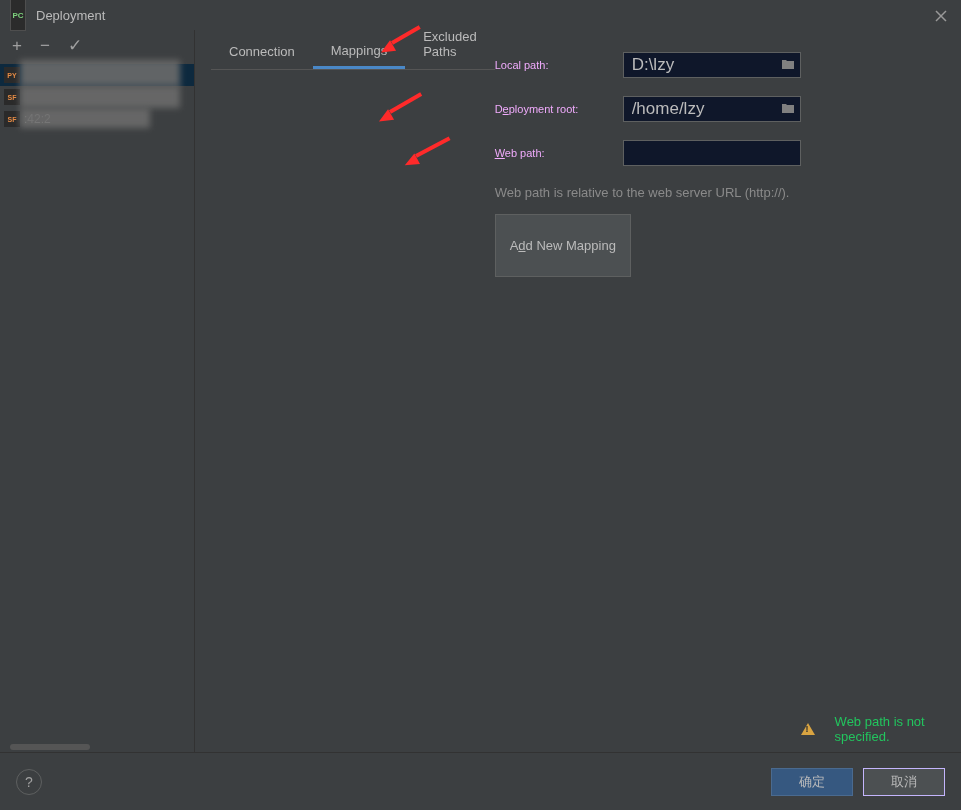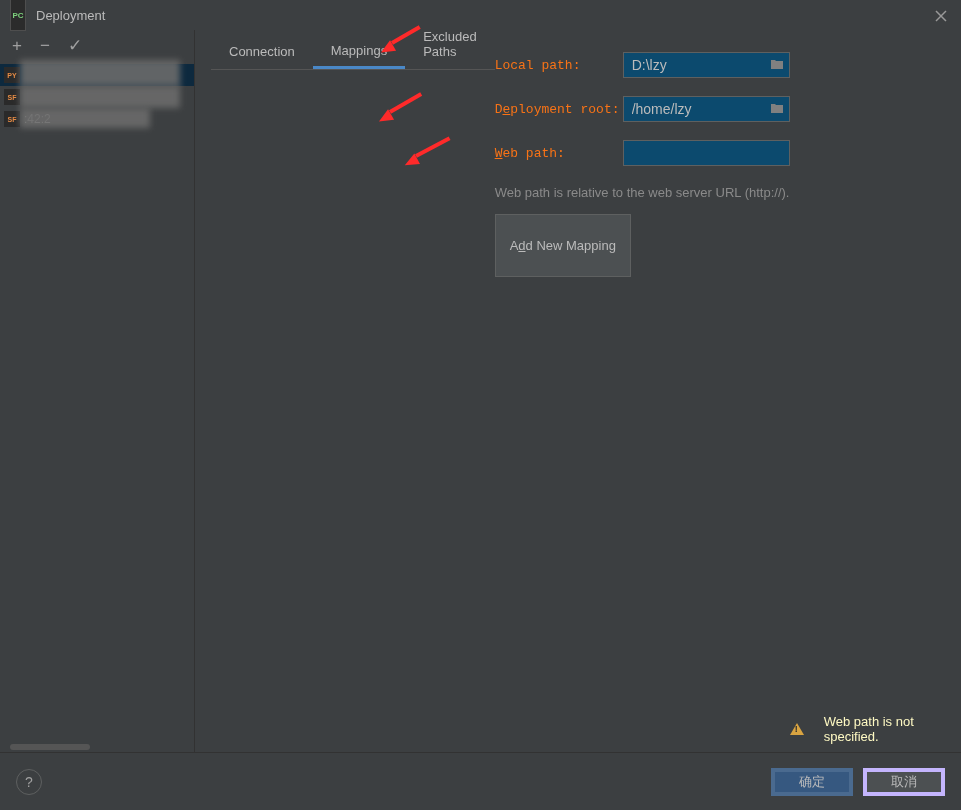--- a/index.html
+++ b/index.html
@@ -115,39 +115,38 @@
   }
 
   .form-area { padding-top: 22px; }
   .form-row {
     display: flex;
     align-items: center;
     margin-bottom: 18px;
   }
   .form-label {
     width: 128px;
-    color: #f97316;
-    font-size: 13px;
-    font-family: Liberation Mono, monospace;
+    color: #f0abfc;
+    font-size: 11px;
   }
   .form-label .mn { text-decoration: underline; }
   .input-wrap {
     flex: 1;
     position: relative;
     display: flex;
     align-items: center;
   }
   .text-input {
     width: 100%;
     height: 26px;
-    background: #0c4a6e;
+    background: #0f172a;
     border: 1px solid #5e6060;
     color: #bbbbbb;
     padding: 0 28px 0 8px;
-    font-size: 14px;
+    font-size: 17px;
     outline: none;
   }
   .browse-icon {
     position: absolute;
     right: 6px;
     color: #808080;
     font-size: 13px;
   }
 
   .help-text {
@@ -165,21 +164,21 @@
     cursor: pointer;
   }
   .add-btn .mn { text-decoration: underline; }
 
   .warning-bar {
     margin-top: auto;
     padding: 12px 0 8px;
     display: flex;
     align-items: center;
     gap: 20px;
-    color: #fef9c3;
+    color: #22c55e;
     font-size: 13px;
   }
   .warn-icon {
     width: 0; height: 0;
     border-left: 7px solid transparent;
     border-right: 7px solid transparent;
     border-bottom: 12px solid #d9a441;
     position: relative;
   }
   .warn-icon::after {
@@ -198,21 +197,21 @@
   }
   .help-btn {
     width: 26px; height: 26px;
     border: 1px solid #5e6060; border-radius: 50%;
     display: flex; align-items: center; justify-content: center;
     color: #a0a0a0; cursor: pointer; font-size: 14px;
   }
   .footer-spacer { flex: 1; }
   .btn {
     min-width: 82px; height: 28px;
-    border: 4px solid #c4b5fd;
+    border: 1px solid #c4b5fd;
     background: #4c5052;
     color: #bbbbbb;
     font-size: 13px;
     cursor: pointer;
     margin-left: 10px;
   }
   .btn.primary { background: #365880; border-color: #4a6a8f; }
   .arrow-tail {
     position: absolute;
     background: #ff2a2a;

